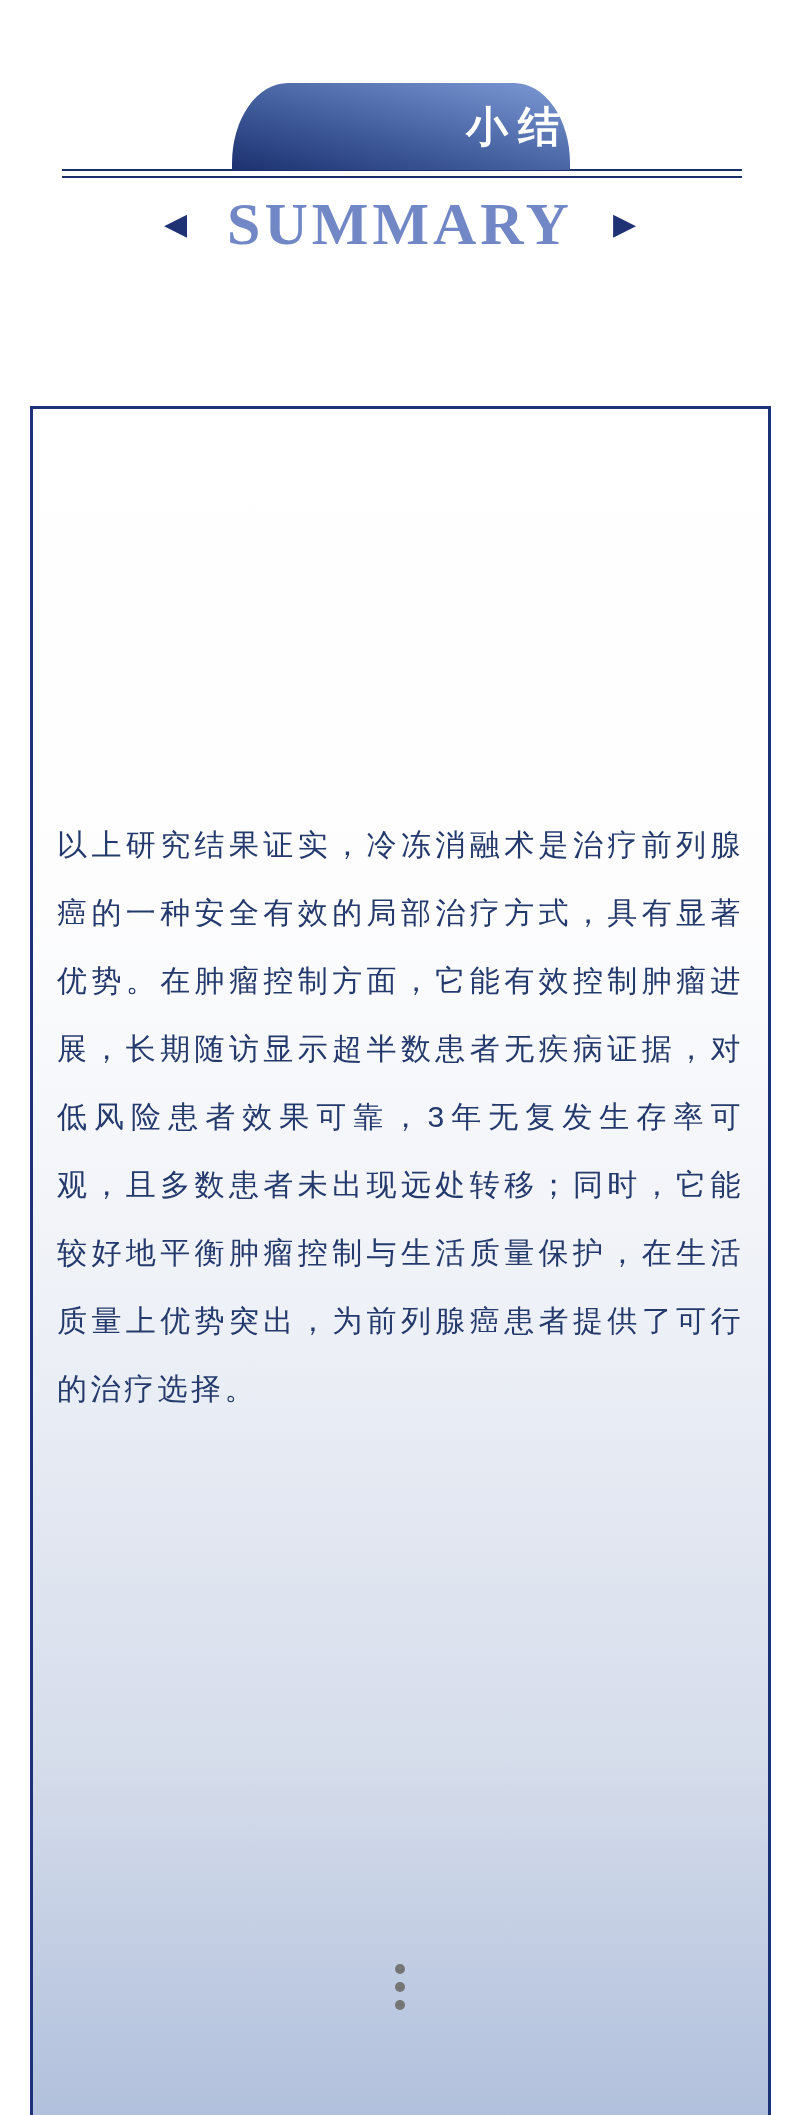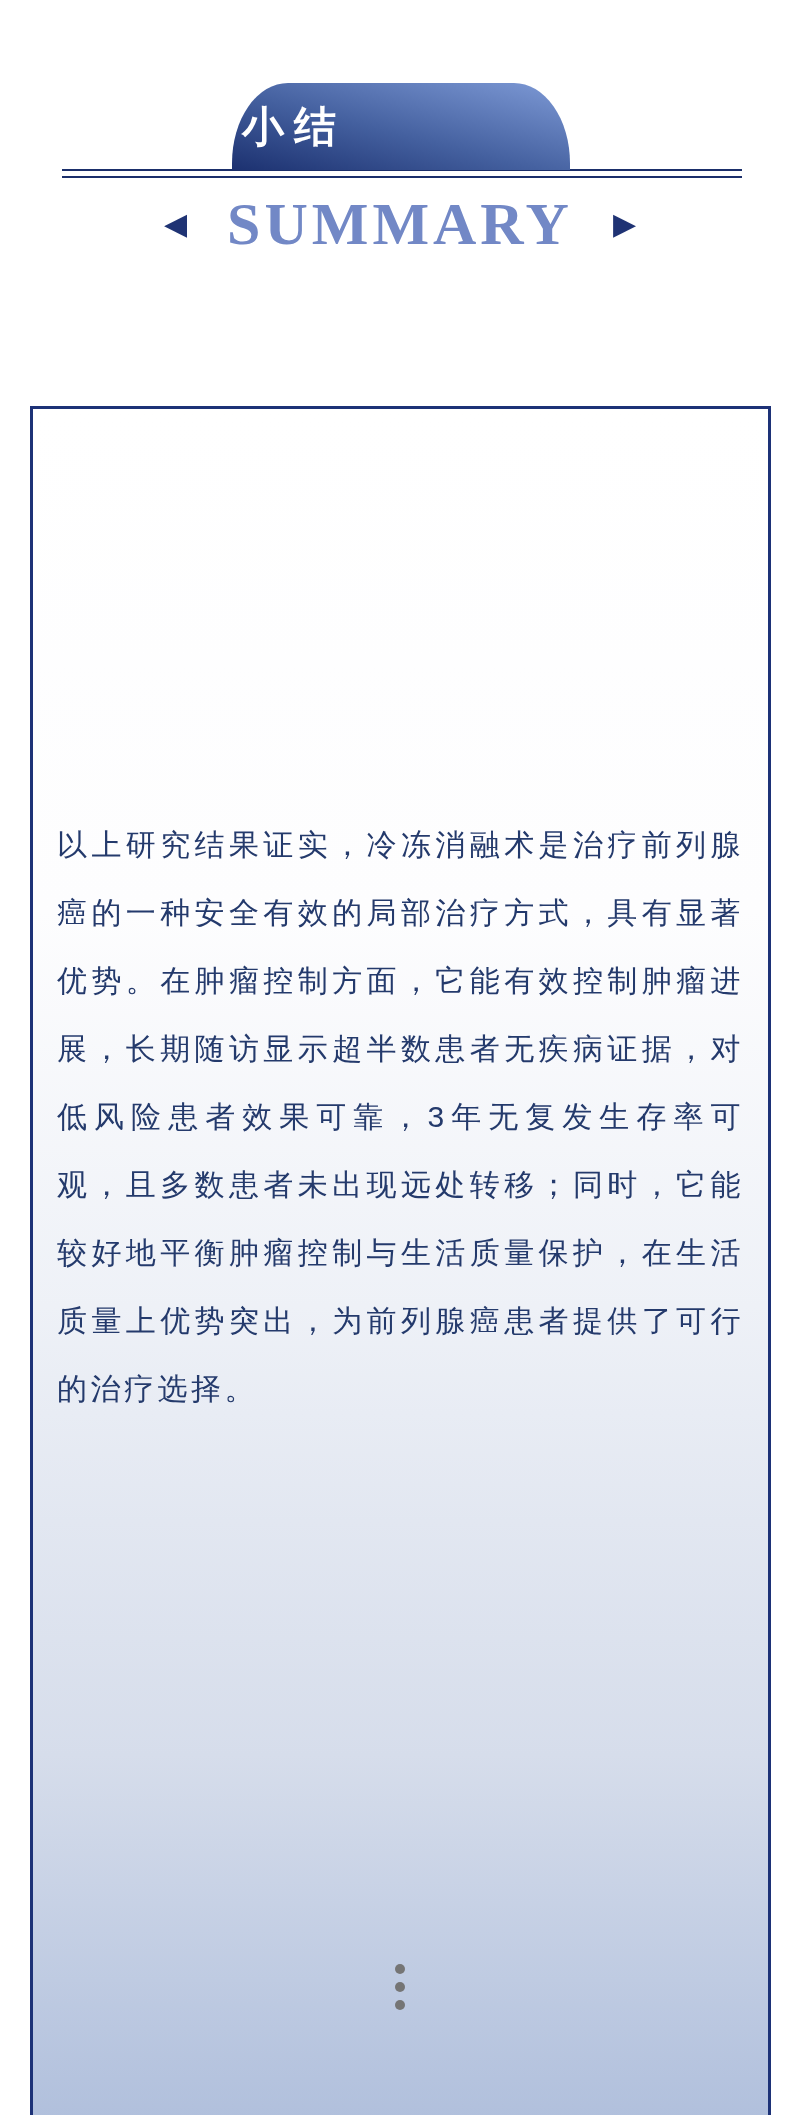--- a/index.html
+++ b/index.html
@@ -12,21 +12,21 @@
     font-family:"Liberation Sans", sans-serif;
   }
 
   
   .badge{
     position:absolute;
     left:232px; top:83px;
     width:338px; height:87px;
     background:linear-gradient(to top right,#1c3170 0%,#44609f 45%,#7e9ad6 100%);
     border-radius:56px 56px 0 0 / 80px 80px 0 0;
-    display:flex; align-items:center; justify-content:flex-start;
+    display:flex; align-items:center; justify-content:flex-end;
     z-index:3;
   }
   .badge-title{
     color:#ffffff;
     font-family:"Liberation Serif", serif;
     font-weight:bold;
     font-size:42px;
     letter-spacing:10px;
     text-indent:10px;
     line-height:1;

